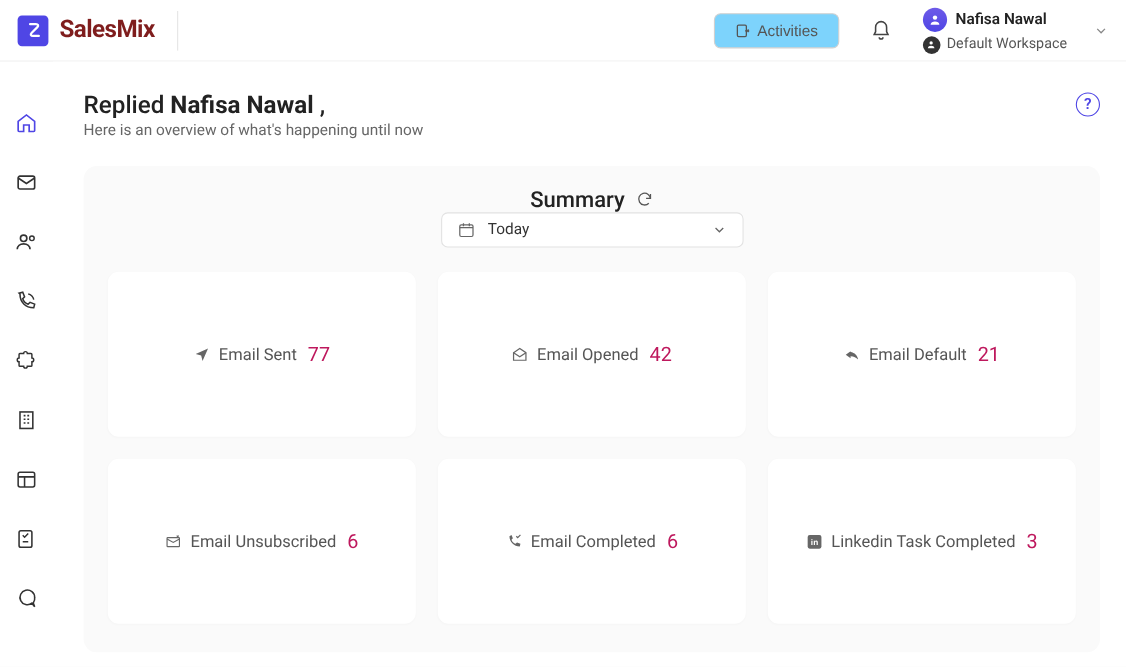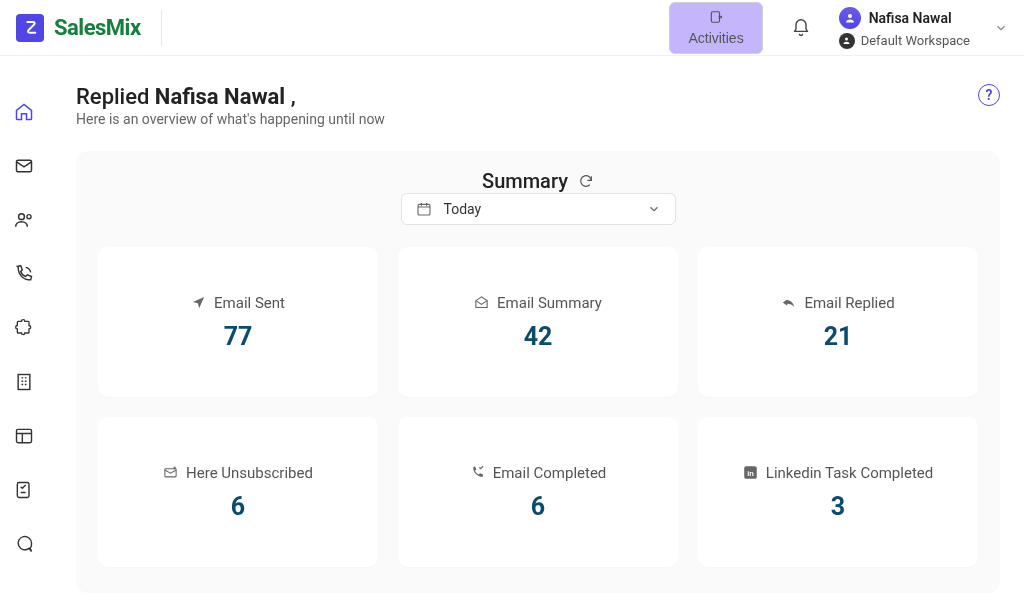--- a/index.html
+++ b/index.html
@@ -30,36 +30,35 @@
       height: 28px;
       background: #4F46E5;
       border-radius: 4px;
       display: flex;
       align-items: center;
       justify-content: center;
     }
     .logo-text {
       font-size: 22px;
       font-weight: 700;
-      color: #15803d;
+      color: #7f1d1d;
       letter-spacing: -0.5px;
     }
     .header-spacer { flex: 1; }
     .activities-btn {
       display: flex;
       align-items: center;
       gap: 6px;
       border: 1px solid #d0d0d0;
       border-radius: 6px;
       padding: 7px 18px;
       color: #555;
       font-size: 14px;
-      background: #c4b5fd;
+      background: #7dd3fc;
       cursor: pointer;
-      flex-direction: column;
     }
     .bell {
       width: 40px;
       display: flex;
       justify-content: center;
       margin: 0 18px;
       color: #555;
       cursor: pointer;
     }
     .user-block {
@@ -150,31 +149,30 @@
       display: grid;
       grid-template-columns: repeat(3, 1fr);
       gap: 20px;
       margin-top: 22px;
     }
     .card {
       background:#fff;
       border-radius: 10px;
       height: 150px;
       display:flex;
-      flex-direction:column;
       align-items:center;
       justify-content:center;
       gap:10px;
       box-shadow: 0 1px 2px rgba(0,0,0,0.02);
     }
     .card-head {
       display:flex; align-items:center; gap:8px;
       color:#555; font-size:15px;
     }
-    .card-val { font-size: 25px; font-weight:700; color:#0c4a6e; }
+    .card-val { font-size: 18px; font-weight:400; color:#be185d; }
     .ic14 { width:15px; height:15px; flex-shrink:0; }
   </style>
 </head>
 <body>
 
 <div class="header">
   <div class="logo-wrap">
     <div class="logo-mark">
       <svg width="16" height="16" viewBox="0 0 24 24" fill="none">
           <path d="M8 3h8c3 0 4 2 2 4l-8 8c-2 2-1 4 2 4h8" stroke="#fff" stroke-width="3" stroke-linecap="round"></path>
@@ -323,43 +321,43 @@
           </div>
           <div class="card-val">77</div>
         </div>
 
         <div class="card">
           <div class="card-head">
             <svg class="ic14" viewBox="0 0 24 24" fill="none">
                 <path d="M3 9l9-6 9 6v11H3V9z" stroke="#666" stroke-width="1.8"></path>
                 <path d="M3 9l9 6 9-6" stroke="#666" stroke-width="1.8"></path>
               </svg>
-            <span>Email Summary</span>
+            <span>Email Opened</span>
           </div>
           <div class="card-val">42</div>
         </div>
 
         <div class="card">
           <div class="card-head">
             <svg class="ic14" viewBox="0 0 24 24" fill="#666">
                 <path d="M10 7L3 12l7 5v-3c5 0 8 2 11 5-1-6-5-10-11-11V7z"></path>
               </svg>
-            <span>Email Replied</span>
+            <span>Email Default</span>
           </div>
           <div class="card-val">21</div>
         </div>
 
         <div class="card">
           <div class="card-head">
             <svg class="ic14" viewBox="0 0 24 24" fill="none">
                 <rect x="3" y="6" width="18" height="13" rx="1" stroke="#666" stroke-width="1.7"></rect>
                 <path d="M3 8l9 5 9-5" stroke="#666" stroke-width="1.7"></path>
                 <path d="M17 3l3 3m0-3l-3 3" stroke="#666" stroke-width="1.7"></path>
               </svg>
-            <span>Here Unsubscribed</span>
+            <span>Email Unsubscribed</span>
           </div>
           <div class="card-val">6</div>
         </div>
 
         <div class="card">
           <div class="card-head">
             <svg class="ic14" viewBox="0 0 24 24" fill="none">
                 <path d="M5 4c0 8 7 15 15 15l1-4-5-2-2 2c-3-1-5-3-6-6l2-2-2-5-3 2z" fill="#666"></path>
                 <path d="M15 4l2 2 4-4" stroke="#666" stroke-width="1.8"></path>
               </svg>

